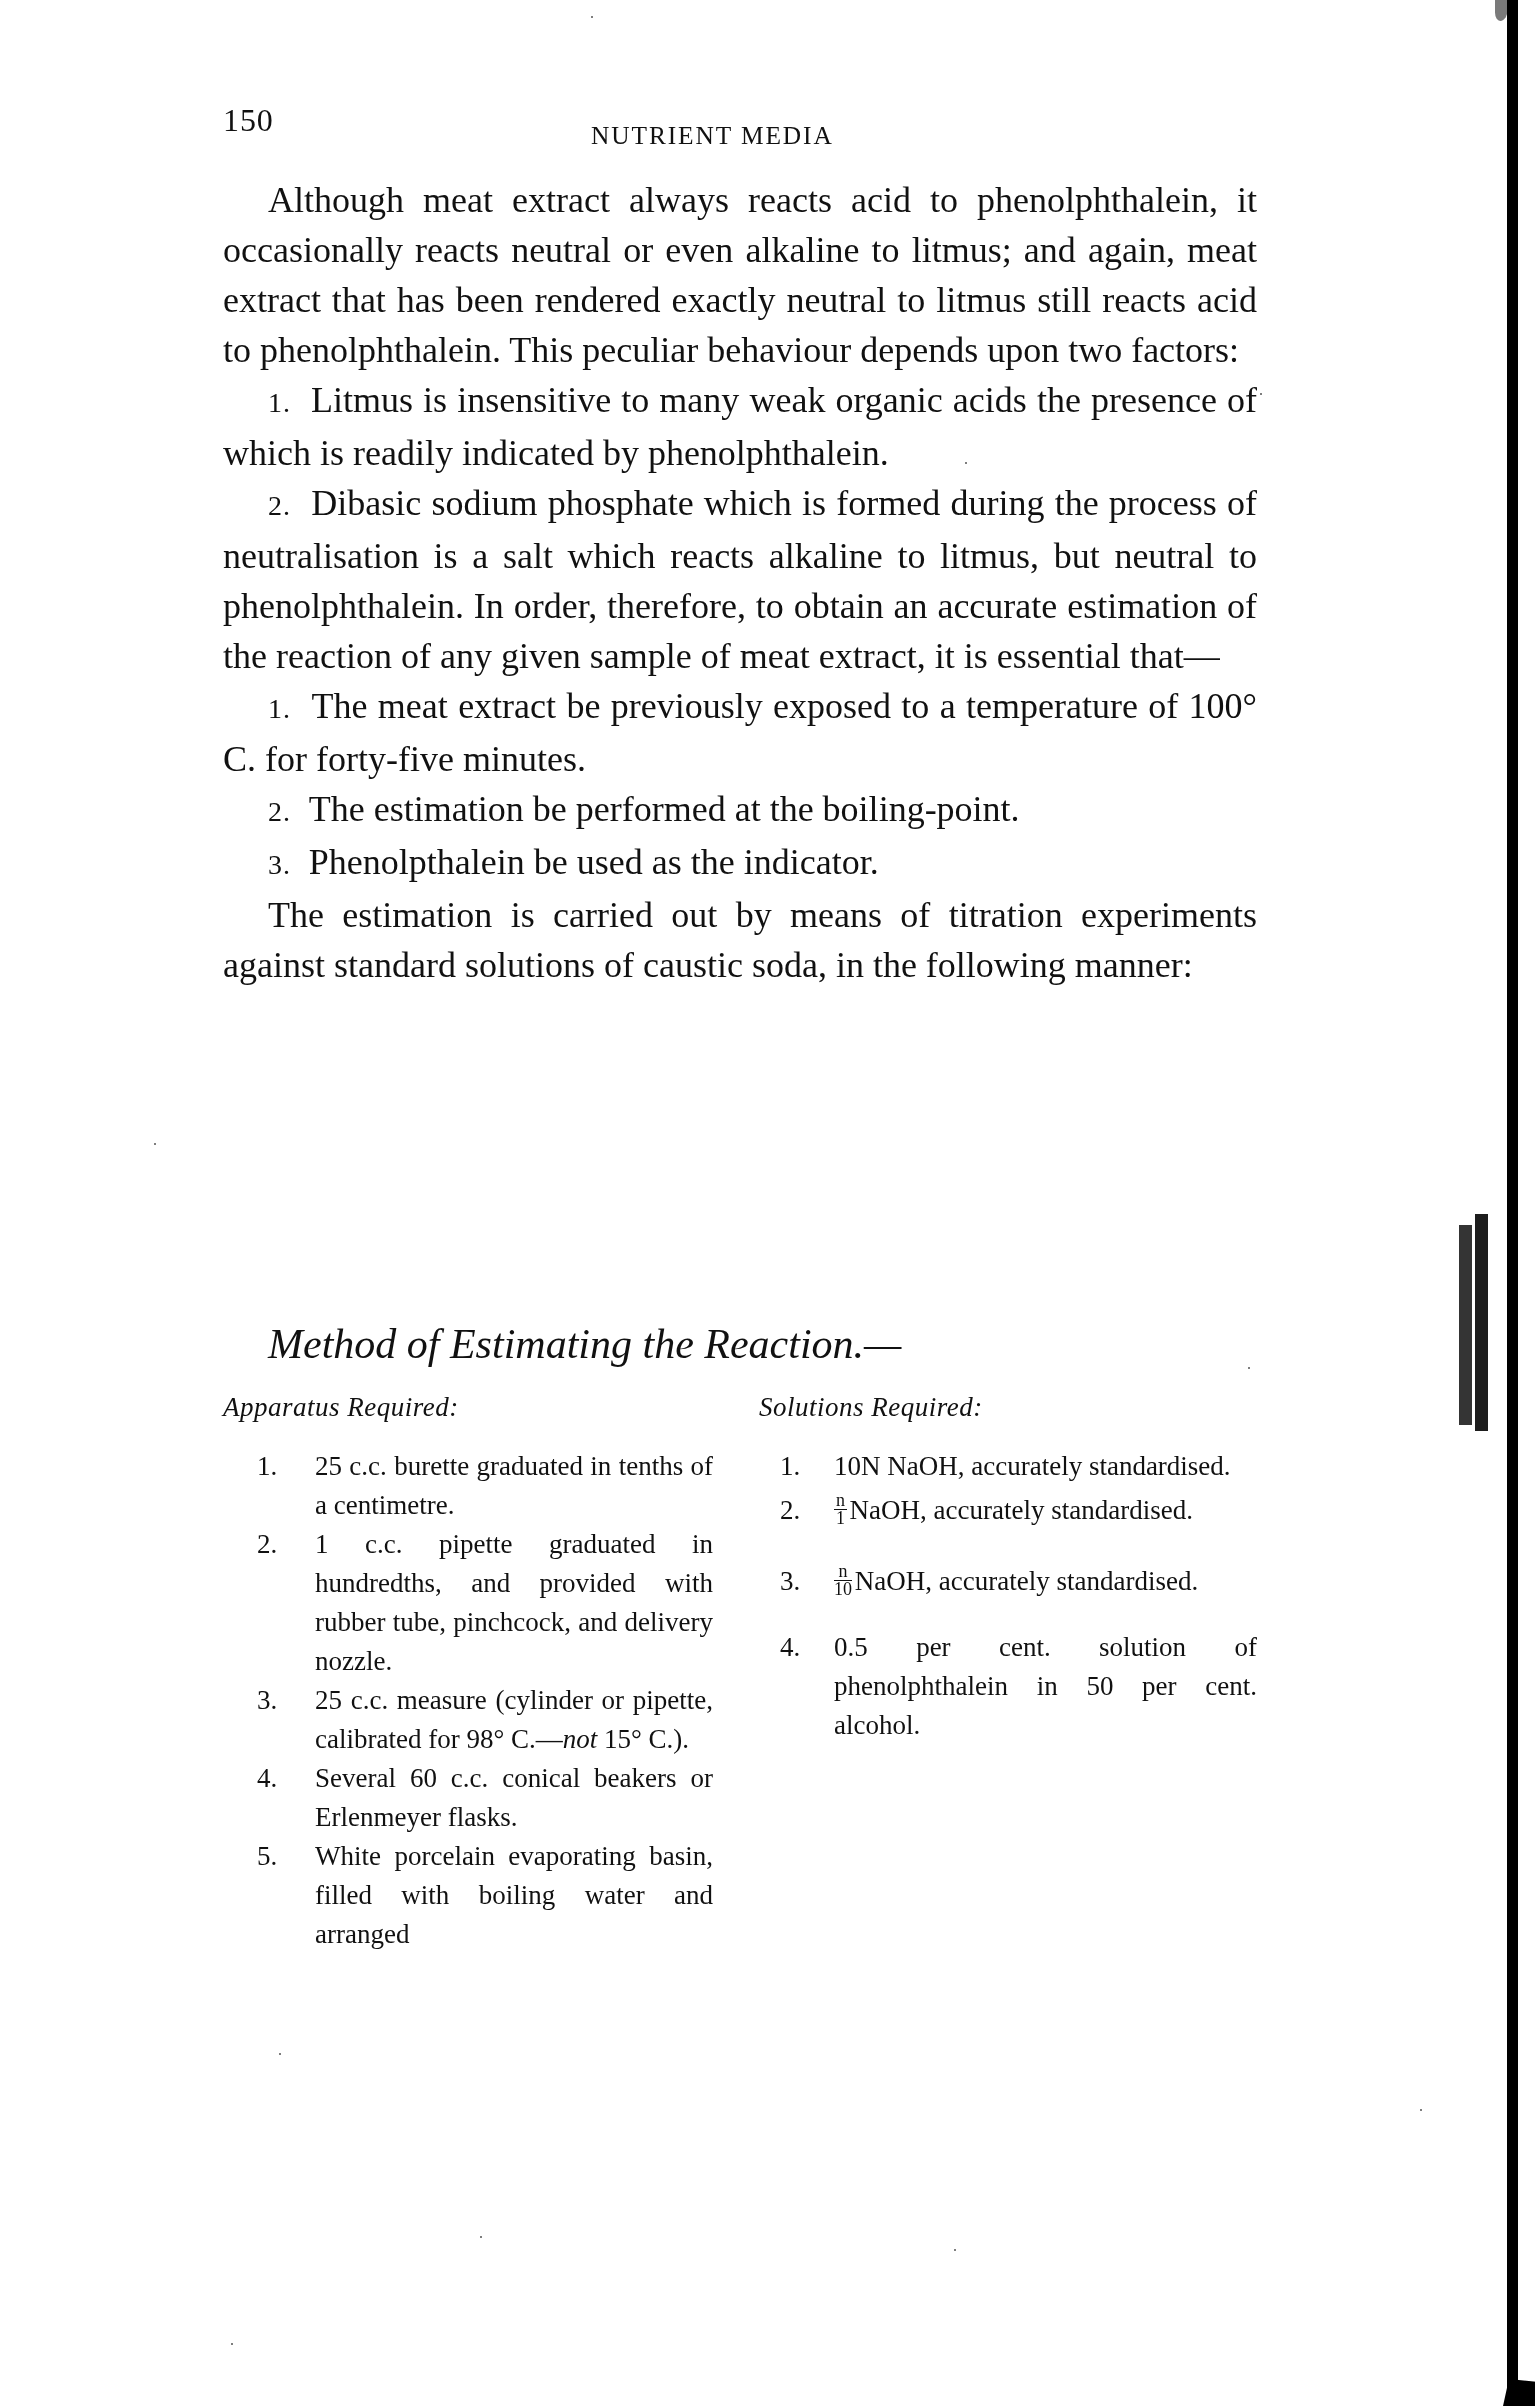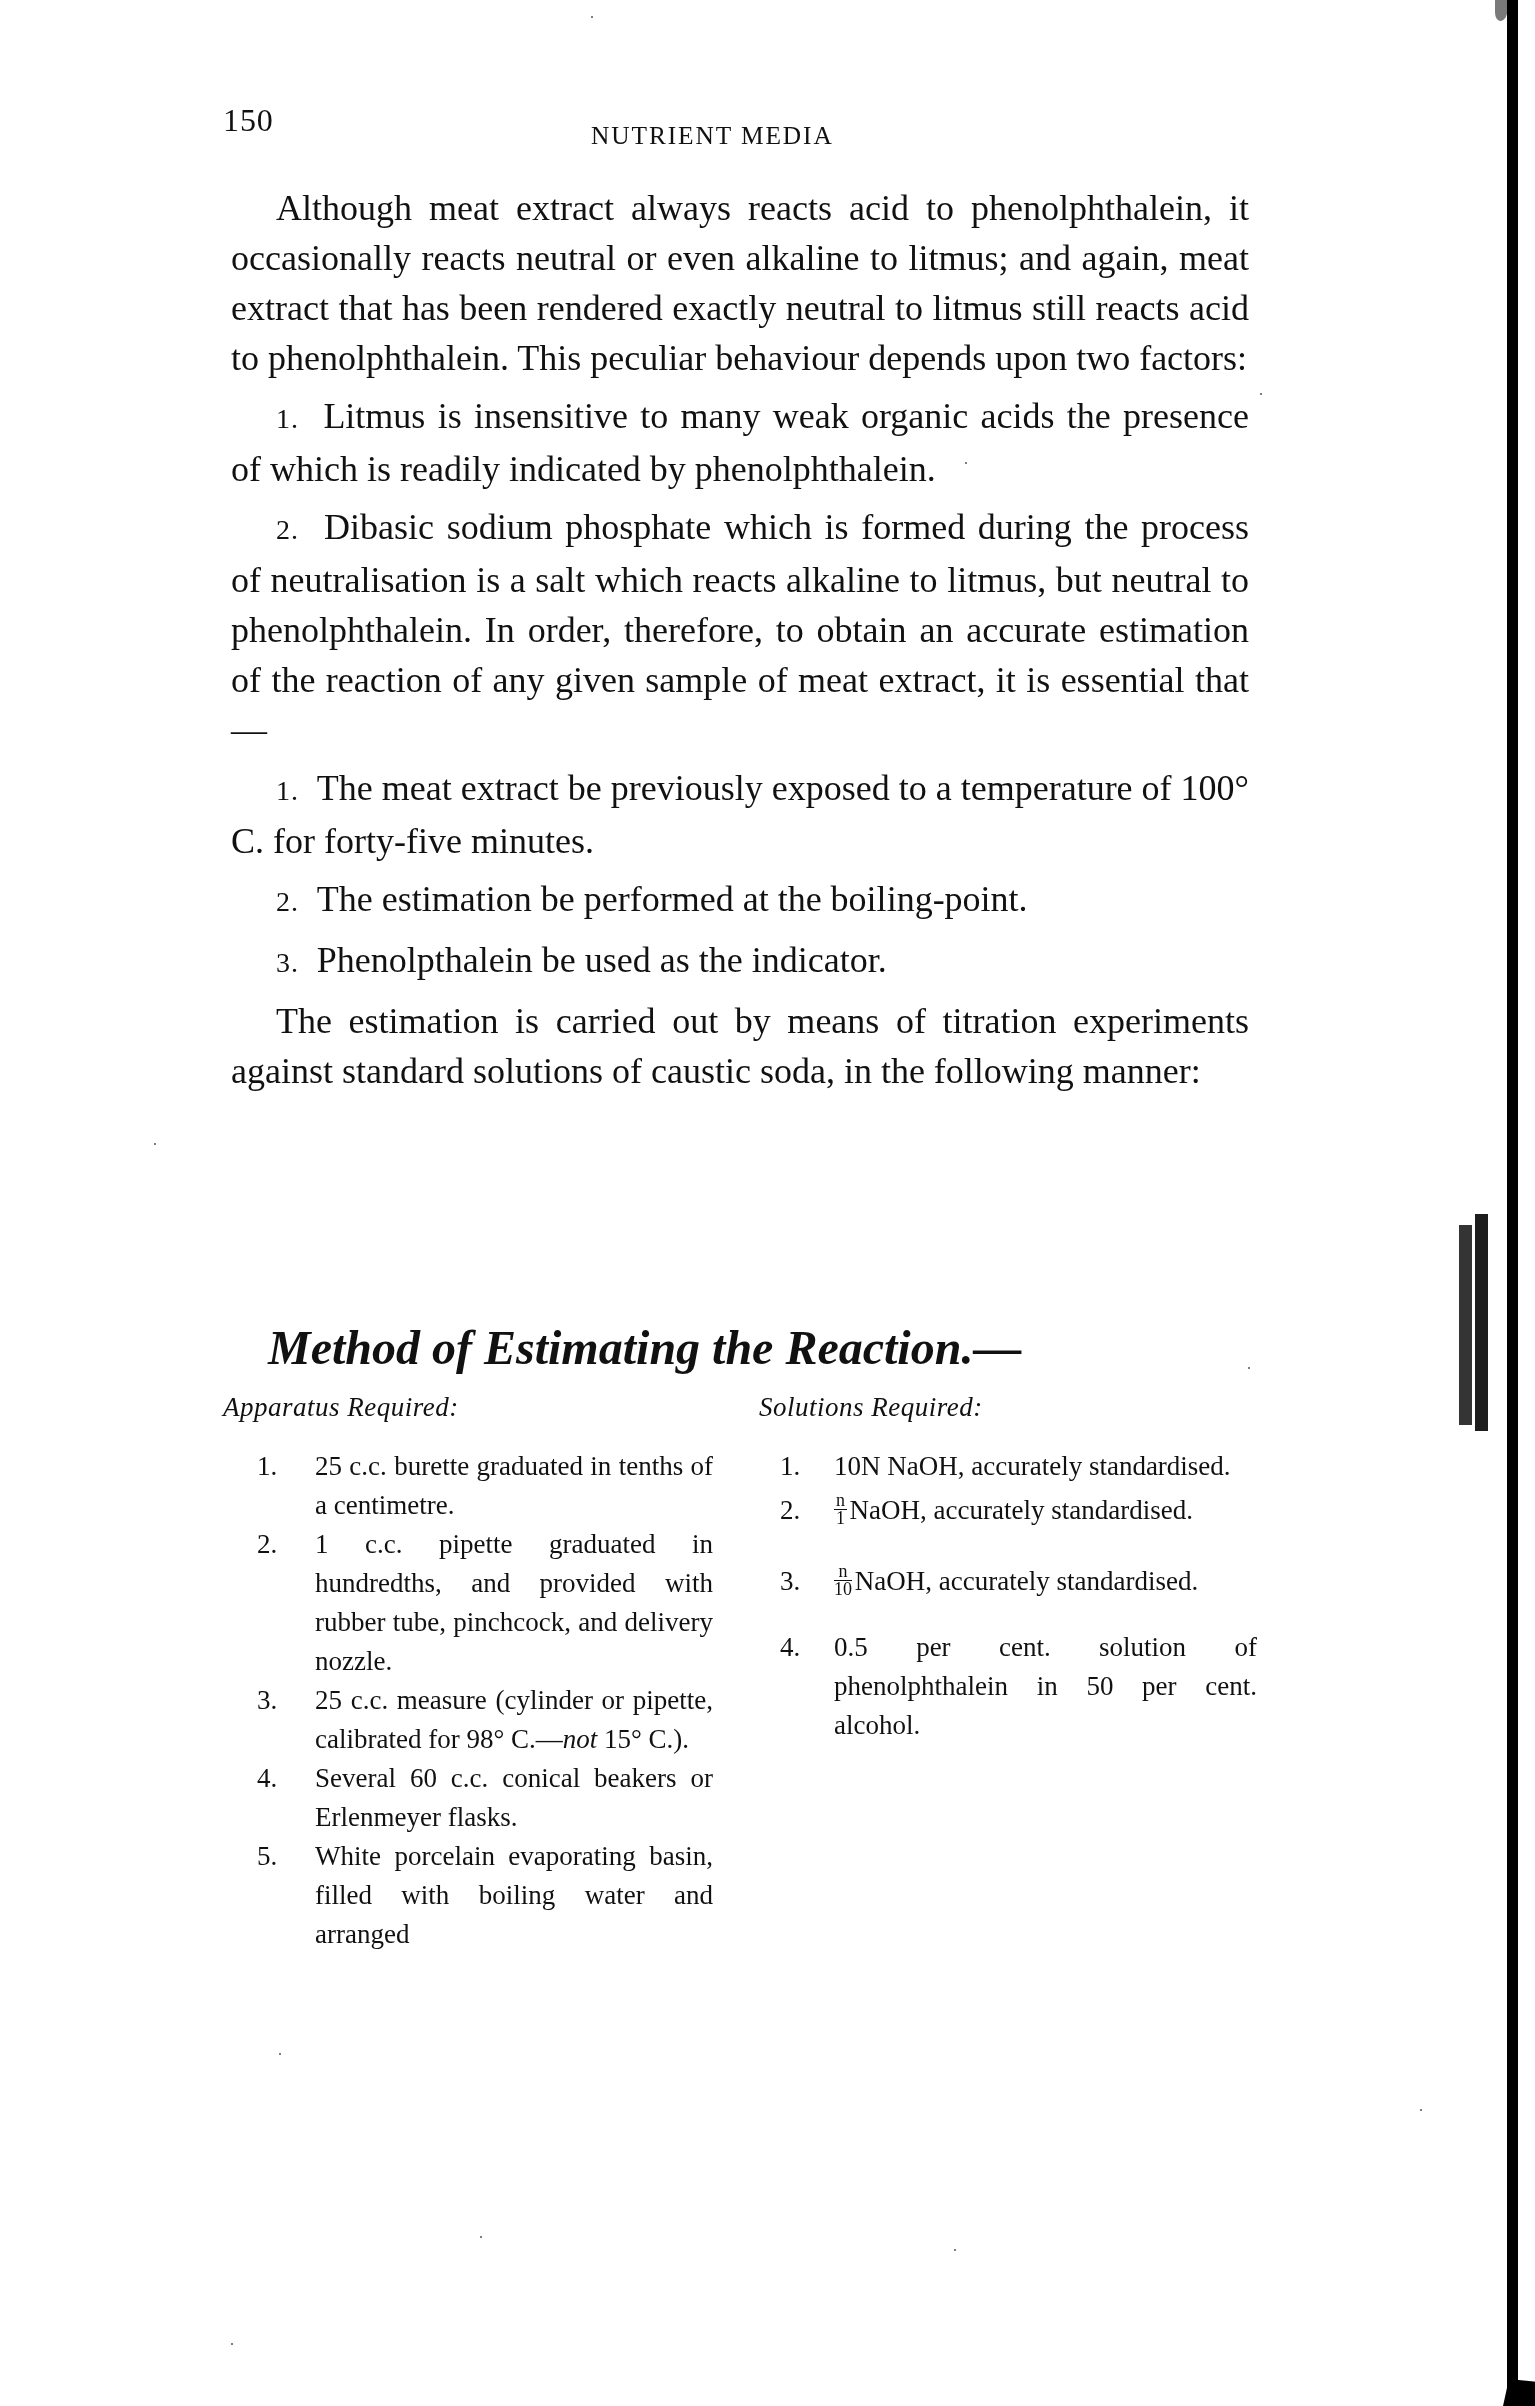--- a/index.html
+++ b/index.html
@@ -9,25 +9,25 @@
 
   .running-head { position: absolute; top: 102px; left: 223px; width: 1034px; height: 38px; }
   .page-number { position: absolute; left: 0; top: 0; font-size: 32px; letter-spacing: 0.9px;
                  font-family: "Liberation Serif", serif; }
   .head-title { position: absolute; left: 368px; top: 19px; font-size: 25.4px; letter-spacing: 1.9px;
                 font-family: "Liberation Serif", serif; }
 
   .body-text { position: absolute; left: 223px; top: 175px; width: 1034px;
                font-family: "Liberation Serif", serif; font-size: 36px; line-height: 50px;
                text-align: justify; }
-  .body-text p { margin: 8px; text-indent: 45px; }
+  .body-text p { margin: 0; text-indent: 45px; }
   .num { font-size: 28px; letter-spacing: 0.9px; }
 
   .section-heading { position: absolute; left: 268px; top: 1320px; font-style: italic;
-                     font-family: "Liberation Serif", serif; font-size: 48px; font-weight: bold; }
+                     font-family: "Liberation Serif", serif; font-size: 42px; }
 
   .col { position: absolute; top: 1392px; font-family: "Liberation Serif", serif; }
   .col-left { left: 223px; width: 490px; }
   .col-right { left: 747px; width: 510px; }
   .col-heading { font-style: italic; font-size: 27px; letter-spacing: 0.5px; margin: 0 0 22.6px 0; height: 32px; }
   .col-right .col-heading { margin-left: 12px; }
 
   .list { list-style: none; margin: 0; padding: 0; }
   .list-item { position: relative; padding-left: 92px; font-size: 27px; line-height: 39px;
                text-align: justify; margin-bottom: 0px; }

